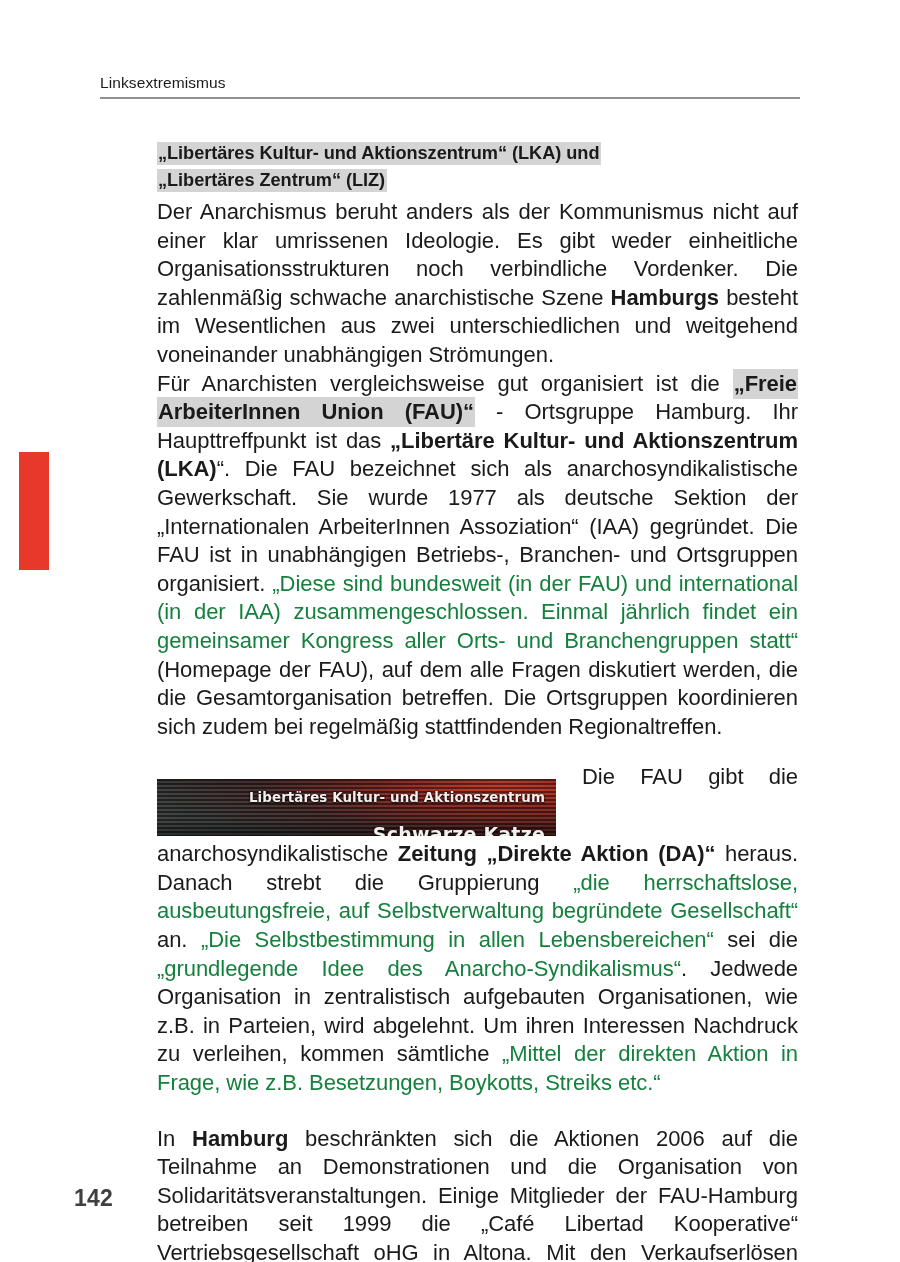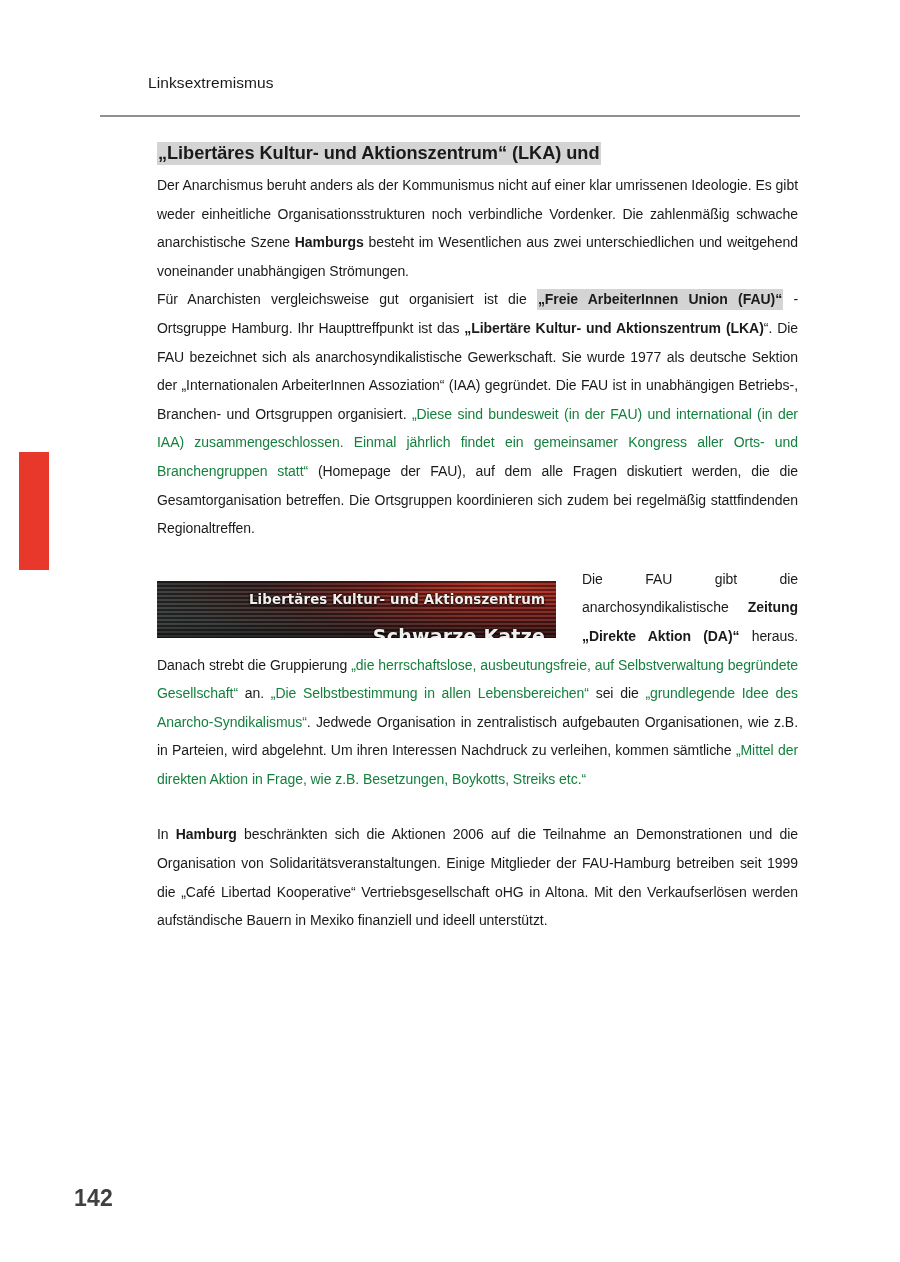--- a/index.html
+++ b/index.html
@@ -20,23 +20,22 @@
   #running-header {
     position: absolute;
     left: 100px;
     top: 74px;
     width: 700px;
   }
   #running-header .header-text {
     font-size: 15.5px;
     letter-spacing: 0.1px;
     color: #1a1a1a;
-    padding-bottom: 23px;
+    padding-bottom: 5px;
     display: block;
-    margin-left: 48px;
   }
   #running-header .header-rule {
     height: 2px;
     background: #909090;
     width: 100%;
   }
 
   
   #margin-tab {
     position: absolute;
@@ -63,21 +62,21 @@
     margin: 0 0 4px 0;
   }
   .heading .hl {
     background: #d4d4d4;
     box-decoration-break: clone;
     -webkit-box-decoration-break: clone;
     padding: 1px 2px 2px 1px;
   }
 
   p.body {
-    font-size: 14px;
+    font-size: 22px;
     line-height: 28.6px;
     margin: 0;
     text-align: justify;
     text-justify: inter-word;
     letter-spacing: -0.05px;
     word-spacing: 0px;
   }
   .gap-para { margin-top: 0px; }
 
   b, .bold { font-weight: bold; }
@@ -161,20 +160,21 @@
   <span class="header-text">Linksextremismus</span>
   <div class="header-rule"></div>
 </div>
 
 <div id="margin-tab"></div>
 
 <div id="content">
 
   <div class="heading">
     <span class="hl">„Libertäres Kultur- und Aktionszentrum“ (LKA) und</span><br>
+    <span class="hl">„Libertäres Zentrum“ (LIZ)</span>
   </div>
 
   <p class="body"><span>Der Anarchismus beruht anders als der Kommunismus nicht auf einer klar umrissenen Ideologie. Es gibt weder einheitliche Organisationsstrukturen noch verbindliche Vordenker. Die zahlenmäßig schwache anarchistische Szene </span><b>Hamburgs</b><span> besteht im Wesentlichen aus zwei unterschiedlichen und weitgehend voneinander unabhängigen Strömungen.</span></p>
 
   <p class="body gap-para"><span>Für Anarchisten vergleichsweise gut organisiert ist die </span><b class="hlgray">„Freie ArbeiterInnen Union (FAU)“</b><span> - Ortsgruppe Hamburg. Ihr Haupttreffpunkt ist das </span><b>„Libertäre Kultur- und Aktionszentrum (LKA)</b><span>“. Die FAU bezeichnet sich als anarchosyndikalistische Gewerkschaft. Sie wurde 1977 als deutsche Sektion der „Internationalen ArbeiterInnen Assoziation“ (IAA) gegründet. Die FAU ist in unabhängigen Betriebs-, Branchen- und Ortsgruppen organisiert. </span><span class="blue">„Diese sind bundesweit (in der FAU) und international (in der IAA) zusammengeschlossen. Einmal jährlich findet ein gemeinsamer Kongress aller Orts- und Branchengruppen statt“</span><span> (Homepage der FAU), auf dem alle Fragen diskutiert werden, die die Gesamtorganisation betreffen. Die Ortsgruppen koordinieren sich zudem bei regelmäßig stattfindenden Regionaltreffen.</span></p>
 
   <div style="height:22px"></div>
 
   <figure id="banner-figure">
     <div class="bg-base"></div>

